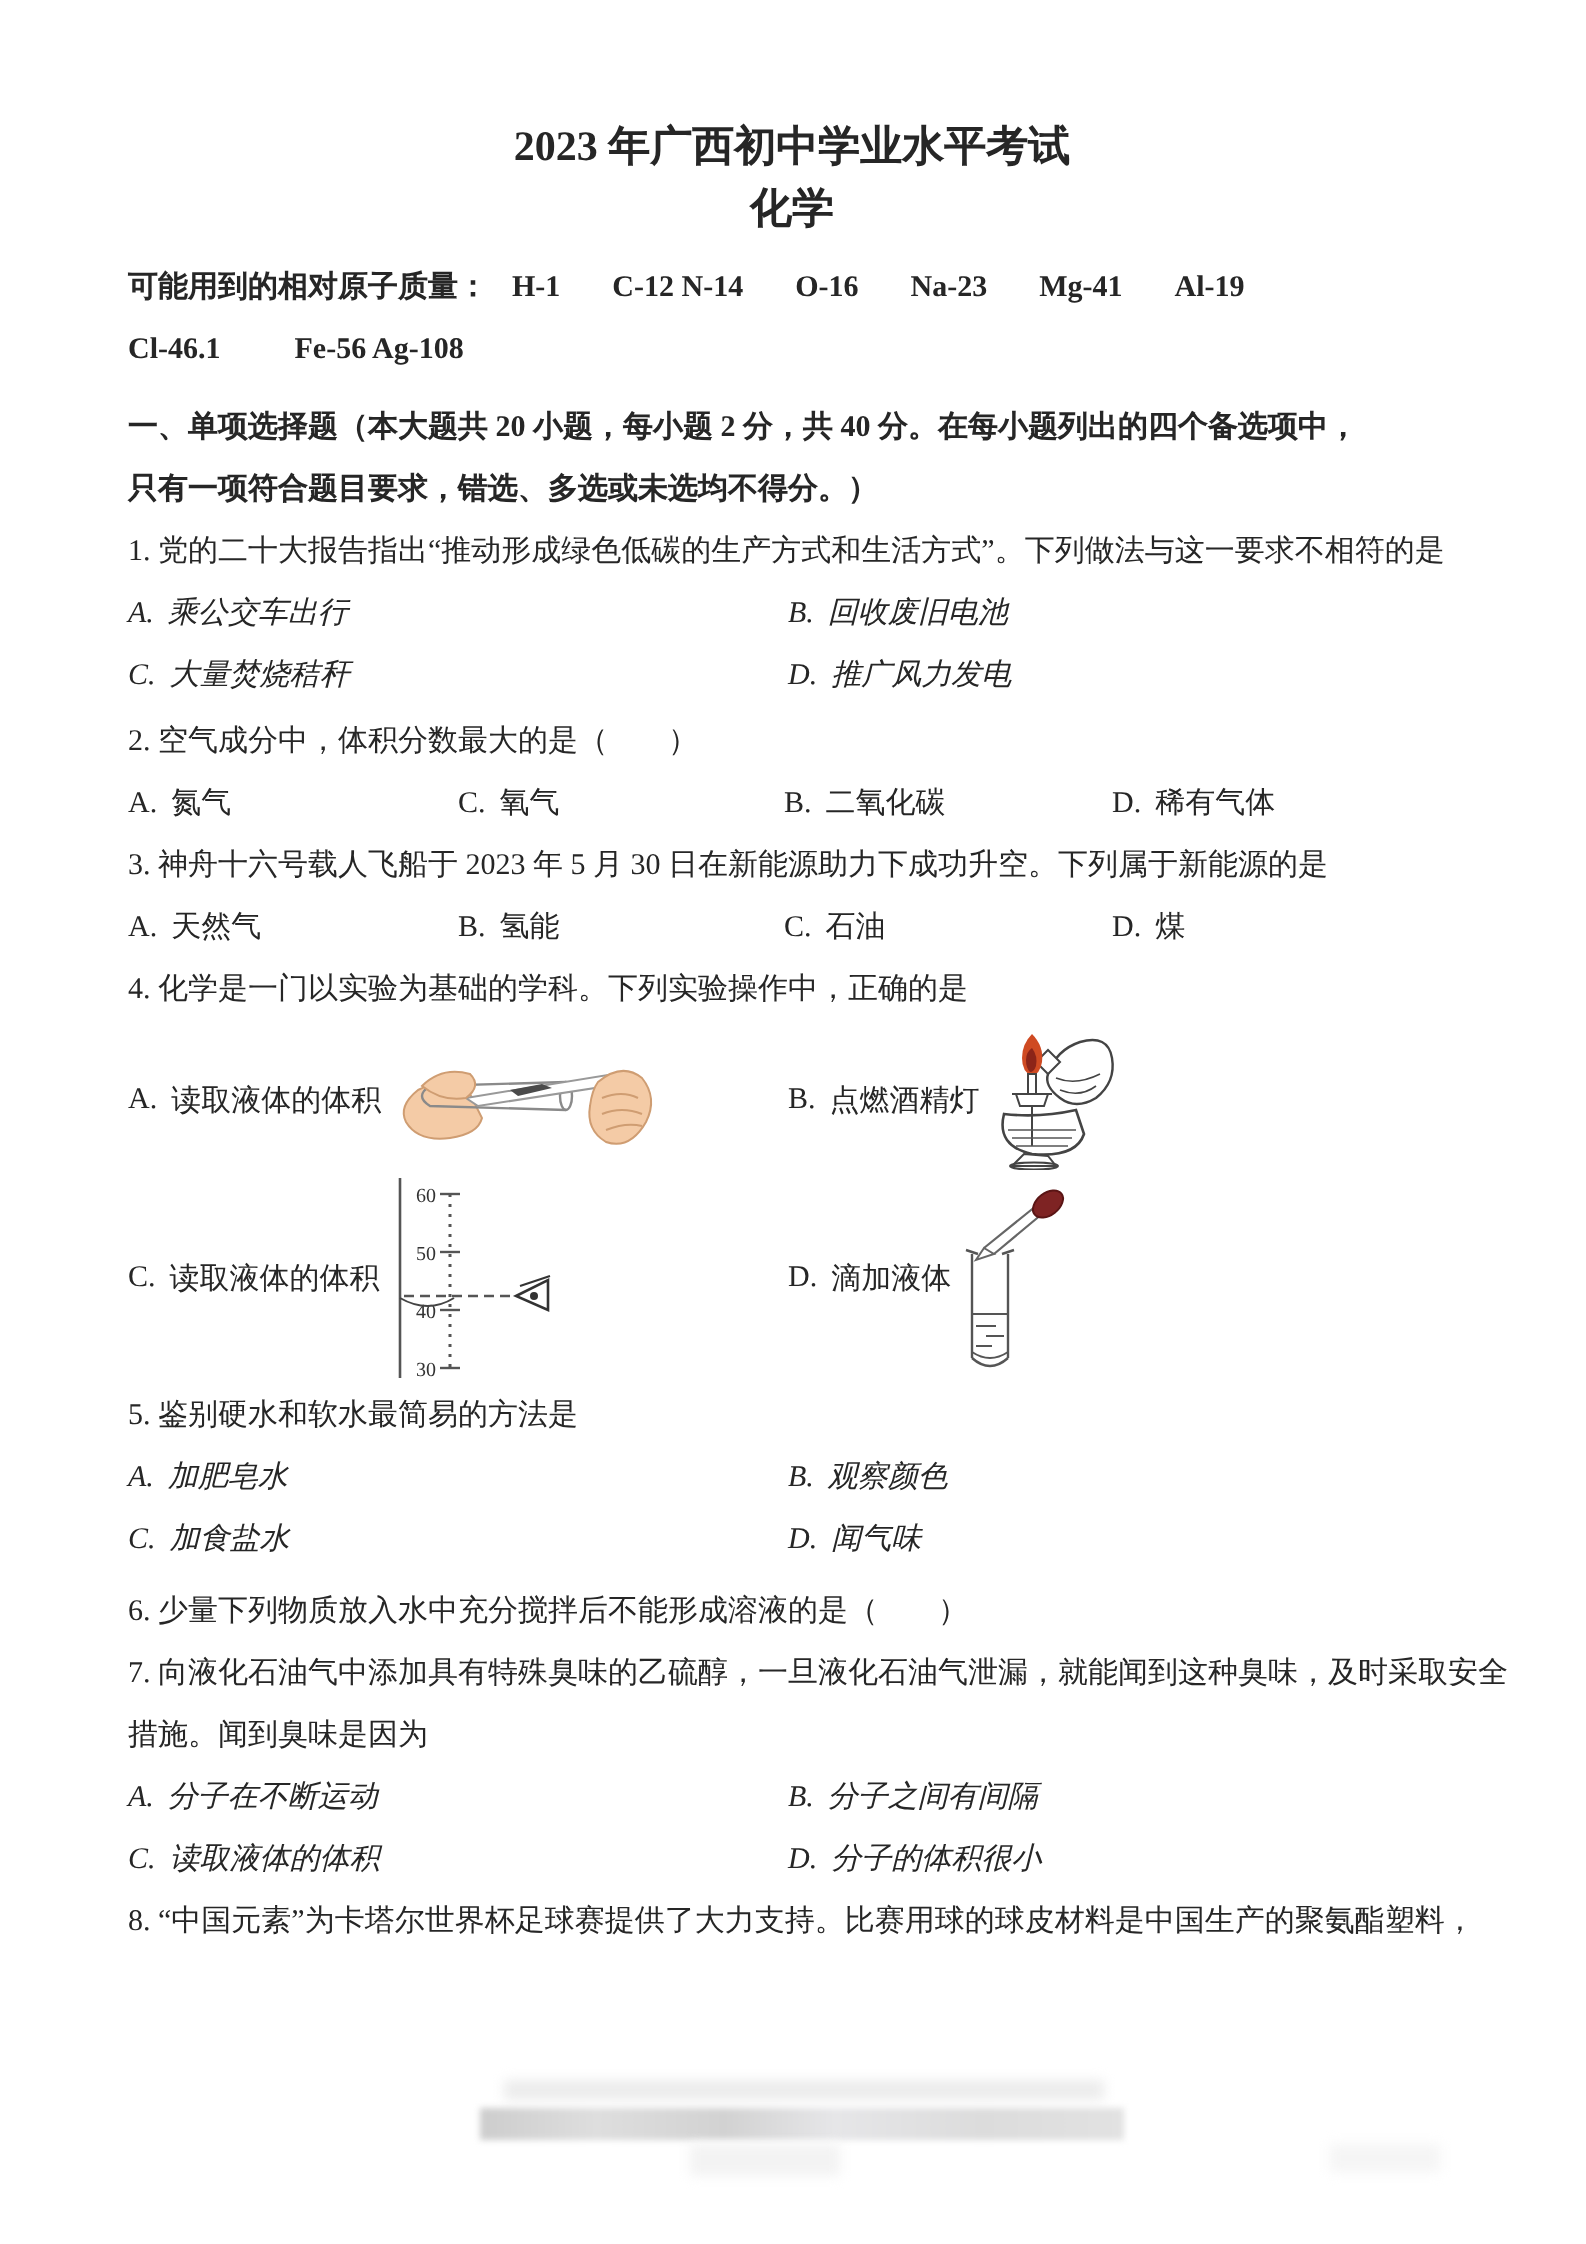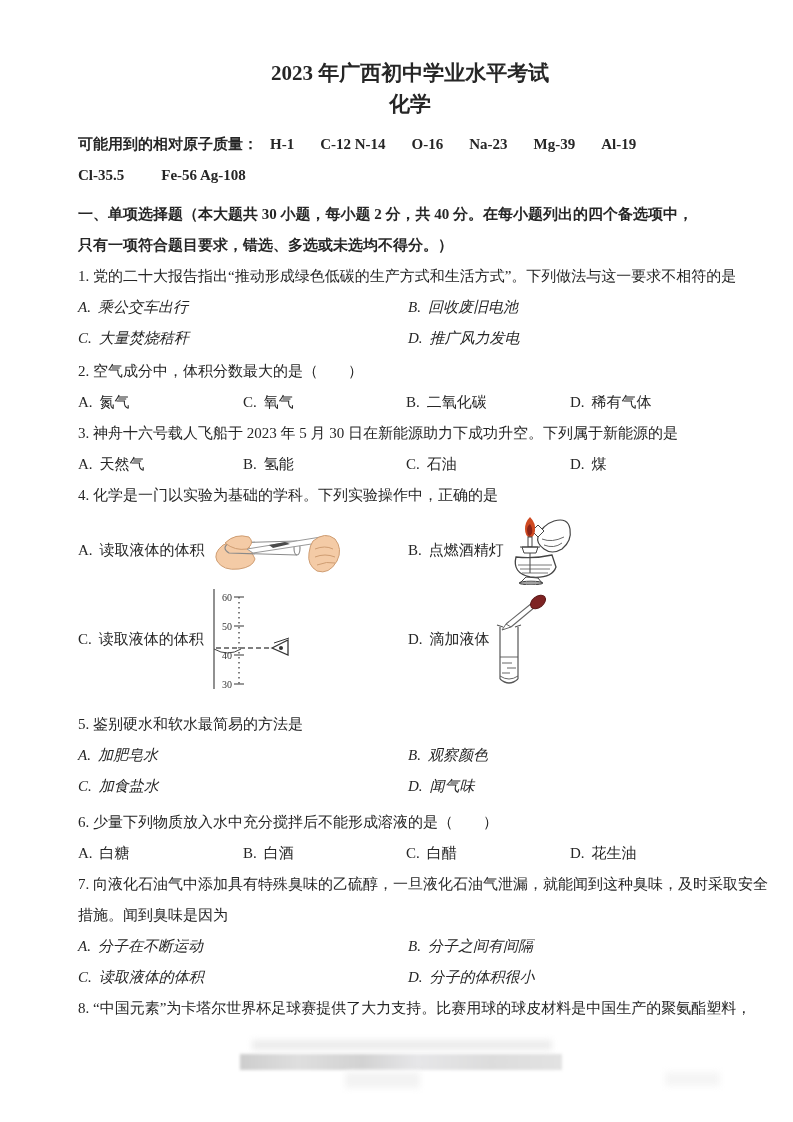--- a/index.html
+++ b/index.html
@@ -1,35 +1,35 @@
 <!DOCTYPE html>
 <html><head>
 <meta charset="utf-8">
 <style>
   html,body { margin:0; padding:0; background:#ffffff; }
   .page {
     position:relative; width:793px; height:1122px; background:#ffffff;
     font-family:"Liberation Serif","DejaVu Serif",serif; color:#262626;
     overflow:hidden;
   }
-  .content { position:absolute; left:78px; top:0; width:664px; padding-top:58px; }
+  .content { position:absolute; left:64px; top:0; width:664px; padding-top:58px; }
   .title { font-size:21px; font-weight:bold; line-height:30px; text-align:center; white-space:nowrap; }
   .subject { font-size:21px; font-weight:bold; line-height:30px; text-align:center; margin-top:1px; }
   .line { font-size:15px; line-height:31px; white-space:nowrap; }
   .b { font-weight:bold; }
   .masses { margin-top:10px; }
   .mp { margin-right:12px; }
   .mi { margin-right:26px; }
   .mi2 { margin-right:37px; }
   .opts2 { display:grid; grid-template-columns:330px auto;font-style:italic; }
   .opts4 { display:grid; grid-template-columns:165px 163px 164px auto; }
   .opt { font-size:15px; line-height:31px; white-space:nowrap; }
   .okey { margin-right:7px; }
   .q2 { margin-top:2px; }
-  .q5 { margin-top:20px; }
+  .q5 { margin-top:4px; }
   .q6 { margin-top:5px; }
   .q4row { display:grid; grid-template-columns:330px auto; align-items:center; }
   .q4row1 { height:78px; }
   .q4row2 { height:100px; }
   .imgopt { display:flex; align-items:center; white-space:nowrap; font-size:15px; }
   .imgopt svg { display:block; margin-left:4px; flex:0 0 auto; }
   .svgnum { font-family:"Liberation Serif","DejaVu Serif",serif; font-size:10px; fill:#333; }
   .wm { position:absolute; pointer-events:none; }
   .wm1 { left:252px; top:1040px; width:300px; height:10px; background:#ececec; filter:blur(3px); }
   .wm2 { left:240px; top:1054px; width:322px; height:16px;
@@ -41,27 +41,27 @@
 </head>
 <body>
 
 <div class="page">
   <div class="content">
 
     <div class="title">2023 年广西初中学业水平考试</div>
     <div class="subject">化学</div>
 
     <div class="line b masses">
-      <span class="mp">可能用到的相对原子质量：</span><span class="mi">H-1</span><span class="mi">C-12 N-14</span><span class="mi">O-16</span><span class="mi">Na-23</span><span class="mi">Mg-39</span><span>Al-19</span>
+      <span class="mp">可能用到的相对原子质量：</span><span class="mi">H-1</span><span class="mi">C-12 N-14</span><span class="mi">O-16</span><span class="mi">Na-23</span><span class="mi">Mg-41</span><span>Al-19</span>
     </div>
     <div class="line b">
-      <span class="mi2">Cl-35.5</span><span>Fe-56 Ag-108</span>
-    </div>
-
-    <div class="line b" style="margin-top:8px">一、单项选择题（本大题共 30 小题，每小题 2 分，共 40 分。在每小题列出的四个备选项中，</div>
+      <span class="mi2">Cl-46.1</span><span>Fe-56 Ag-108</span>
+    </div>
+
+    <div class="line b" style="margin-top:8px">一、单项选择题（本大题共 20 小题，每小题 2 分，共 40 分。在每小题列出的四个备选项中，</div>
     <div class="line b">只有一项符合题目要求，错选、多选或未选均不得分。）</div>
 
     <div>
       <div class="line">1. 党的二十大报告指出“推动形成绿色低碳的生产方式和生活方式”。下列做法与这一要求不相符的是</div>
       <div class="opts2">
         <div class="opt"><span class="okey">A.</span><span>乘公交车出行</span></div>
         <div class="opt"><span class="okey">B.</span><span>回收废旧电池</span></div>
         <div class="opt"><span class="okey">C.</span><span>大量焚烧秸秆</span></div>
         <div class="opt"><span class="okey">D.</span><span>推广风力发电</span></div>
       </div>
@@ -186,26 +186,20 @@
       <div class="opts2">
         <div class="opt"><span class="okey">A.</span><span>加肥皂水</span></div>
         <div class="opt"><span class="okey">B.</span><span>观察颜色</span></div>
         <div class="opt"><span class="okey">C.</span><span>加食盐水</span></div>
         <div class="opt"><span class="okey">D.</span><span>闻气味</span></div>
       </div>
     </div>
 
     <div class="q6">
       <div class="line">6. 少量下列物质放入水中充分搅拌后不能形成溶液的是（　　）</div>
-      <div class="opts4">
-        <div class="opt"><span class="okey">A.</span><span>白糖</span></div>
-        <div class="opt"><span class="okey">B.</span><span>白酒</span></div>
-        <div class="opt"><span class="okey">C.</span><span>白醋</span></div>
-        <div class="opt"><span class="okey">D.</span><span>花生油</span></div>
-      </div>
     </div>
 
     <div>
       <div class="line">7. 向液化石油气中添加具有特殊臭味的乙硫醇，一旦液化石油气泄漏，就能闻到这种臭味，及时采取安全</div>
       <div class="line">措施。闻到臭味是因为</div>
       <div class="opts2">
         <div class="opt"><span class="okey">A.</span><span>分子在不断运动</span></div>
         <div class="opt"><span class="okey">B.</span><span>分子之间有间隔</span></div>
         <div class="opt"><span class="okey">C.</span><span>读取液体的体积</span></div>
         <div class="opt"><span class="okey">D.</span><span>分子的体积很小</span></div>

